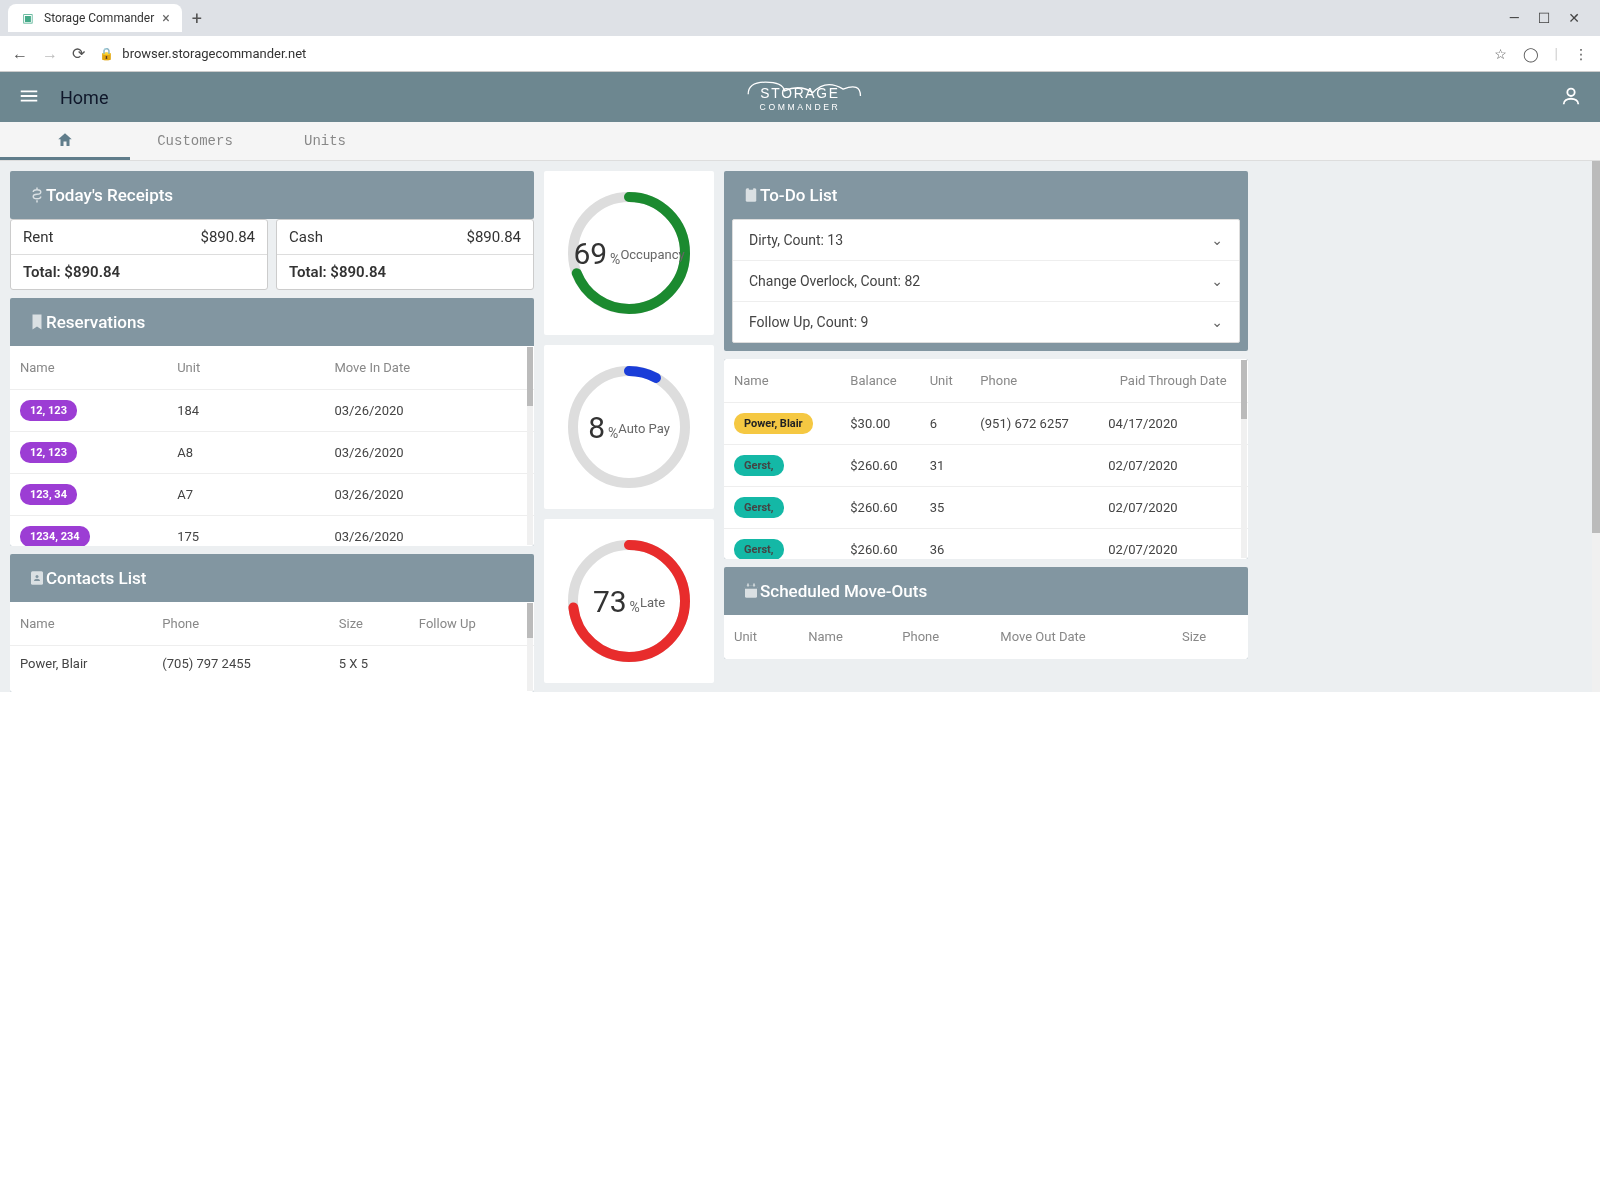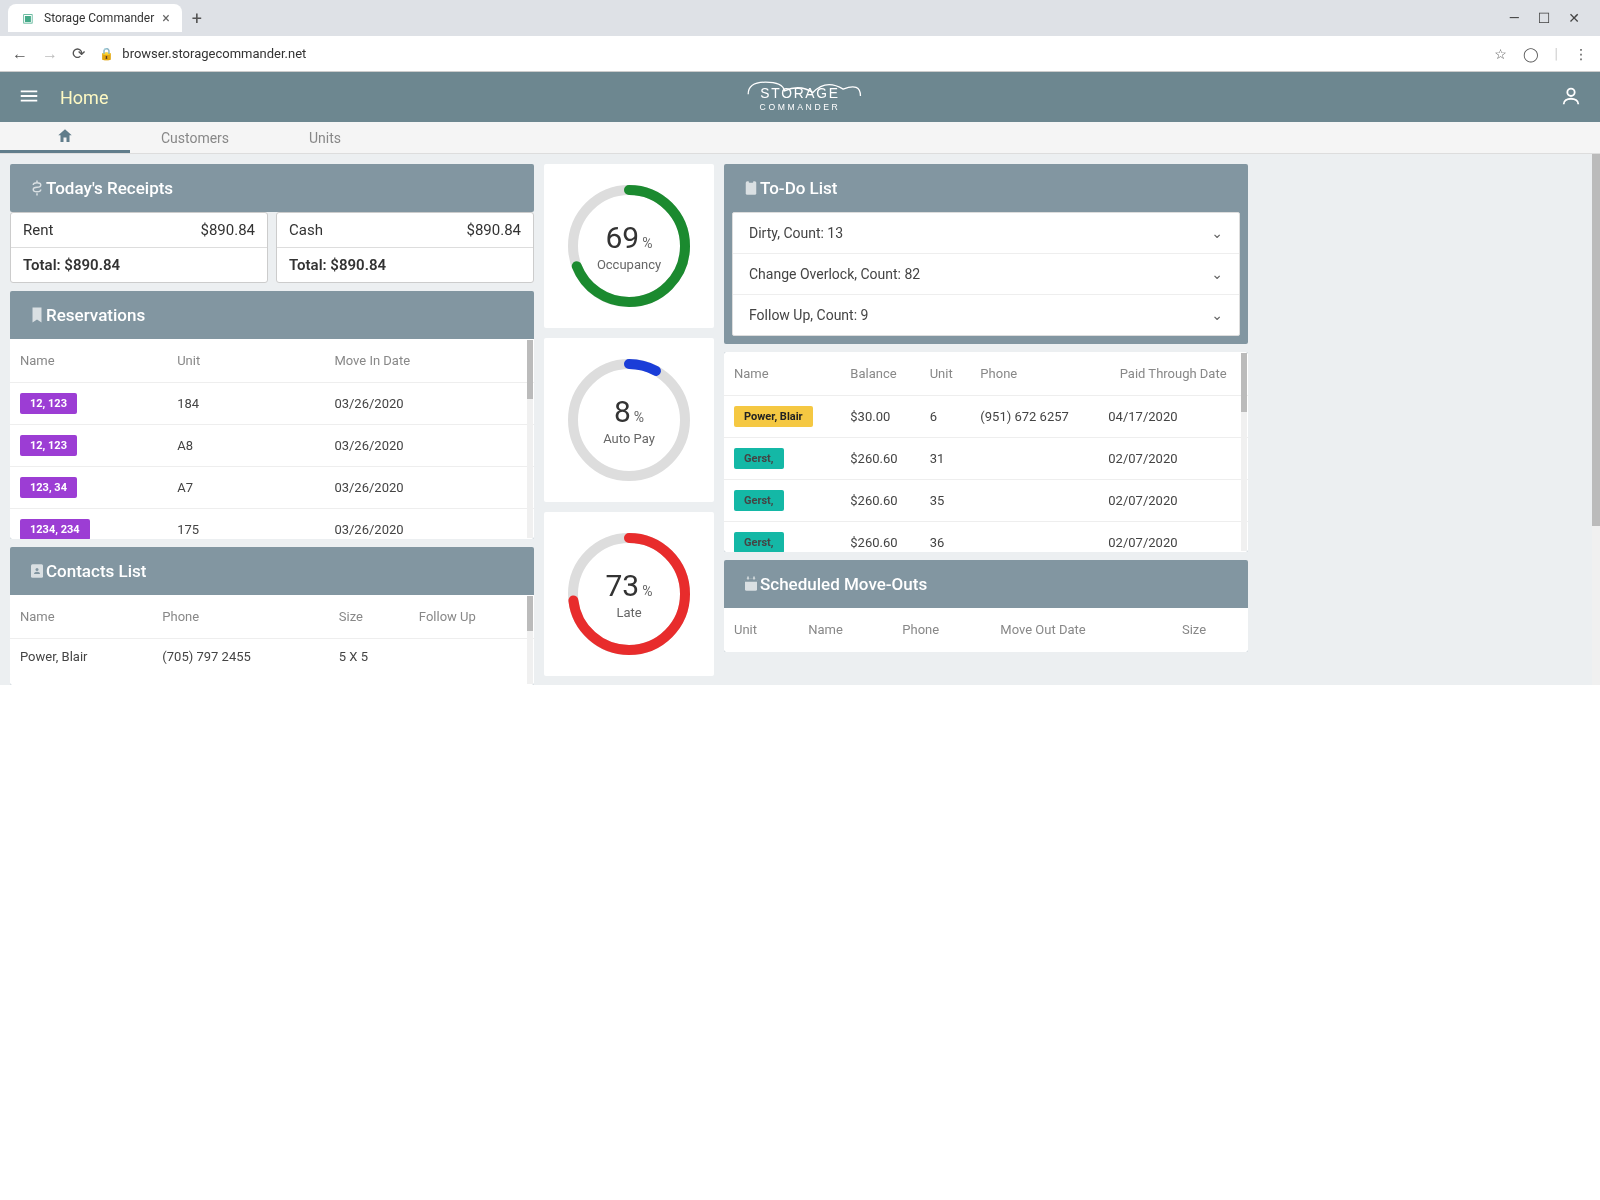--- a/index.html
+++ b/index.html
@@ -15,28 +15,28 @@
 .window-controls { margin-left: auto; display: flex; gap: 18px; padding-right: 12px; color: #444; }
 .addr-bar { display: flex; align-items: center; background: #fff; height: 36px; padding: 0 12px; gap: 14px; border-bottom: 1px solid #ccc; }
 .addr-bar .nav-icon { color: #555; font-size: 16px; cursor: pointer; }
 .addr-bar .nav-icon.disabled { opacity: .4; }
 .addr-field { flex: 1; display: flex; align-items: center; gap: 8px; }
 .addr-field .lock { font-size: 12px; color: #555; }
 .addr-field .url { font-size: 13px; color: #333; }
 .addr-right { display: flex; gap: 16px; align-items: center; color: #555; }
 
 
-.app-header { background: #6d8790; color: #fef9c3; height: 50px; display: flex; align-items: center; padding: 0 18px; gap: 20px; position: relative; }
+.app-header { background: #6d8790; color: #0f172a; height: 50px; display: flex; align-items: center; padding: 0 18px; gap: 20px; position: relative; }
 .app-header .menu-icon svg { width: 22px; height: 22px; fill: #fff; }
 .app-header .title { font-size: 18px; font-weight: 400; }
 .app-header .logo { position: absolute; left: 50%; transform: translateX(-50%); text-align: center; }
 .app-header .user-icon { margin-left: auto; }
 
 
-.tab-nav { background: #f5f5f5; border-bottom: 1px solid #ddd; display: flex; height: 32px; }
+.tab-nav { background: #f5f5f5; border-bottom: 1px solid #ddd; display: flex; height: 39px; font-family: Liberation Mono, monospace; }
 .tab-nav .item { width: 130px; display: flex; align-items: center; justify-content: center; color: #888; font-size: 14px; cursor: pointer; }
 .tab-nav .item.active { border-bottom: 3px solid #607d8b; color: #555; }
 
 
 .dashboard { display: grid; grid-template-columns: 524px 170px 524px; gap: 10px; padding: 10px 10px 0 10px; background: #eceff1; align-items: start; }
 .left-col, .right-col { display: flex; flex-direction: column; gap: 8px; }
 
 
 .card { background: #8296a1; border-radius: 2px; overflow: hidden; }
 .card-header { display: flex; align-items: center; gap: 0; padding: 14px 18px; color: #fff; font-size: 17px; font-weight: 500; }
@@ -51,31 +51,31 @@
 .receipts-wrap { padding: 0; }
 
 
 .tbl { width: 100%; border-collapse: collapse; font-size: 13px; }
 .tbl th { text-align: left; padding: 14px 10px; color: #888; font-weight: 400; font-size: 13px; }
 .tbl td { padding: 10px 10px; border-top: 1px solid #eee; color: #444; vertical-align: middle; }
 .tbl-wrap { position: relative; padding-right: 0; }
 .tbl-scroll { position: absolute; right: 1px; top: 1px; bottom: 1px; width: 6px; background: #f0f0f0; }
 .tbl-scroll .thumb { background: #bbb; width: 100%; }
 
-.pill { display: inline-block; padding: 4px 10px; border-radius: 2px; font-size: 11px; font-weight: 700; color: #fff; }
+.pill { display: inline-block; padding: 4px 10px; border-radius: 10px; font-size: 11px; font-weight: 700; color: #fff; }
 .pill.purple { background: #9c3dd4; }
 .pill.yellow { background: #f5c842; color: #222; }
 .pill.pink { background: #14b8a6; color: #444; font-weight: 700; }
 
 
 .gauge-col { display: flex; flex-direction: column; gap: 10px; }
 .gauge-card { background: #fff; border-radius: 2px; padding: 12px 8px; display: flex; flex-direction: column; align-items: center; }
 .gauge { position: relative; width: 140px; height: 140px; }
 .gauge svg { width: 100%; height: 100%; transform: rotate(-90deg); }
-.gauge-text { position: absolute; top: 0; left: 0; right: 0; bottom: 0; display: flex; flex-direction: column; align-items: center; justify-content: center; }
+.gauge-text { position: absolute; top: 0; left: 0; right: 0; bottom: 0; display: flex; flex-direction: row; align-items: center; justify-content: center; }
 .gauge-val { font-size: 30px; color: #333; display: flex; align-items: baseline; gap: 3px; }
 .gauge-pct { font-size: 14px; color: #666; }
 .gauge-label { font-size: 13px; color: #666; margin-top: 2px; }
 
 
 .todo-item { display: flex; justify-content: space-between; align-items: center; padding: 12px 16px; color: #444; font-size: 14px; border-bottom: 1px solid #eee; cursor: pointer; }
 .todo-item .chev { color: #666; }
 .todo-wrap { background: #fff; margin: 0 8px 8px 8px; border-radius: 2px; border: 1px solid #ddd; }
 .todo-wrap .todo-item:last-child { border-bottom: none; }
 

